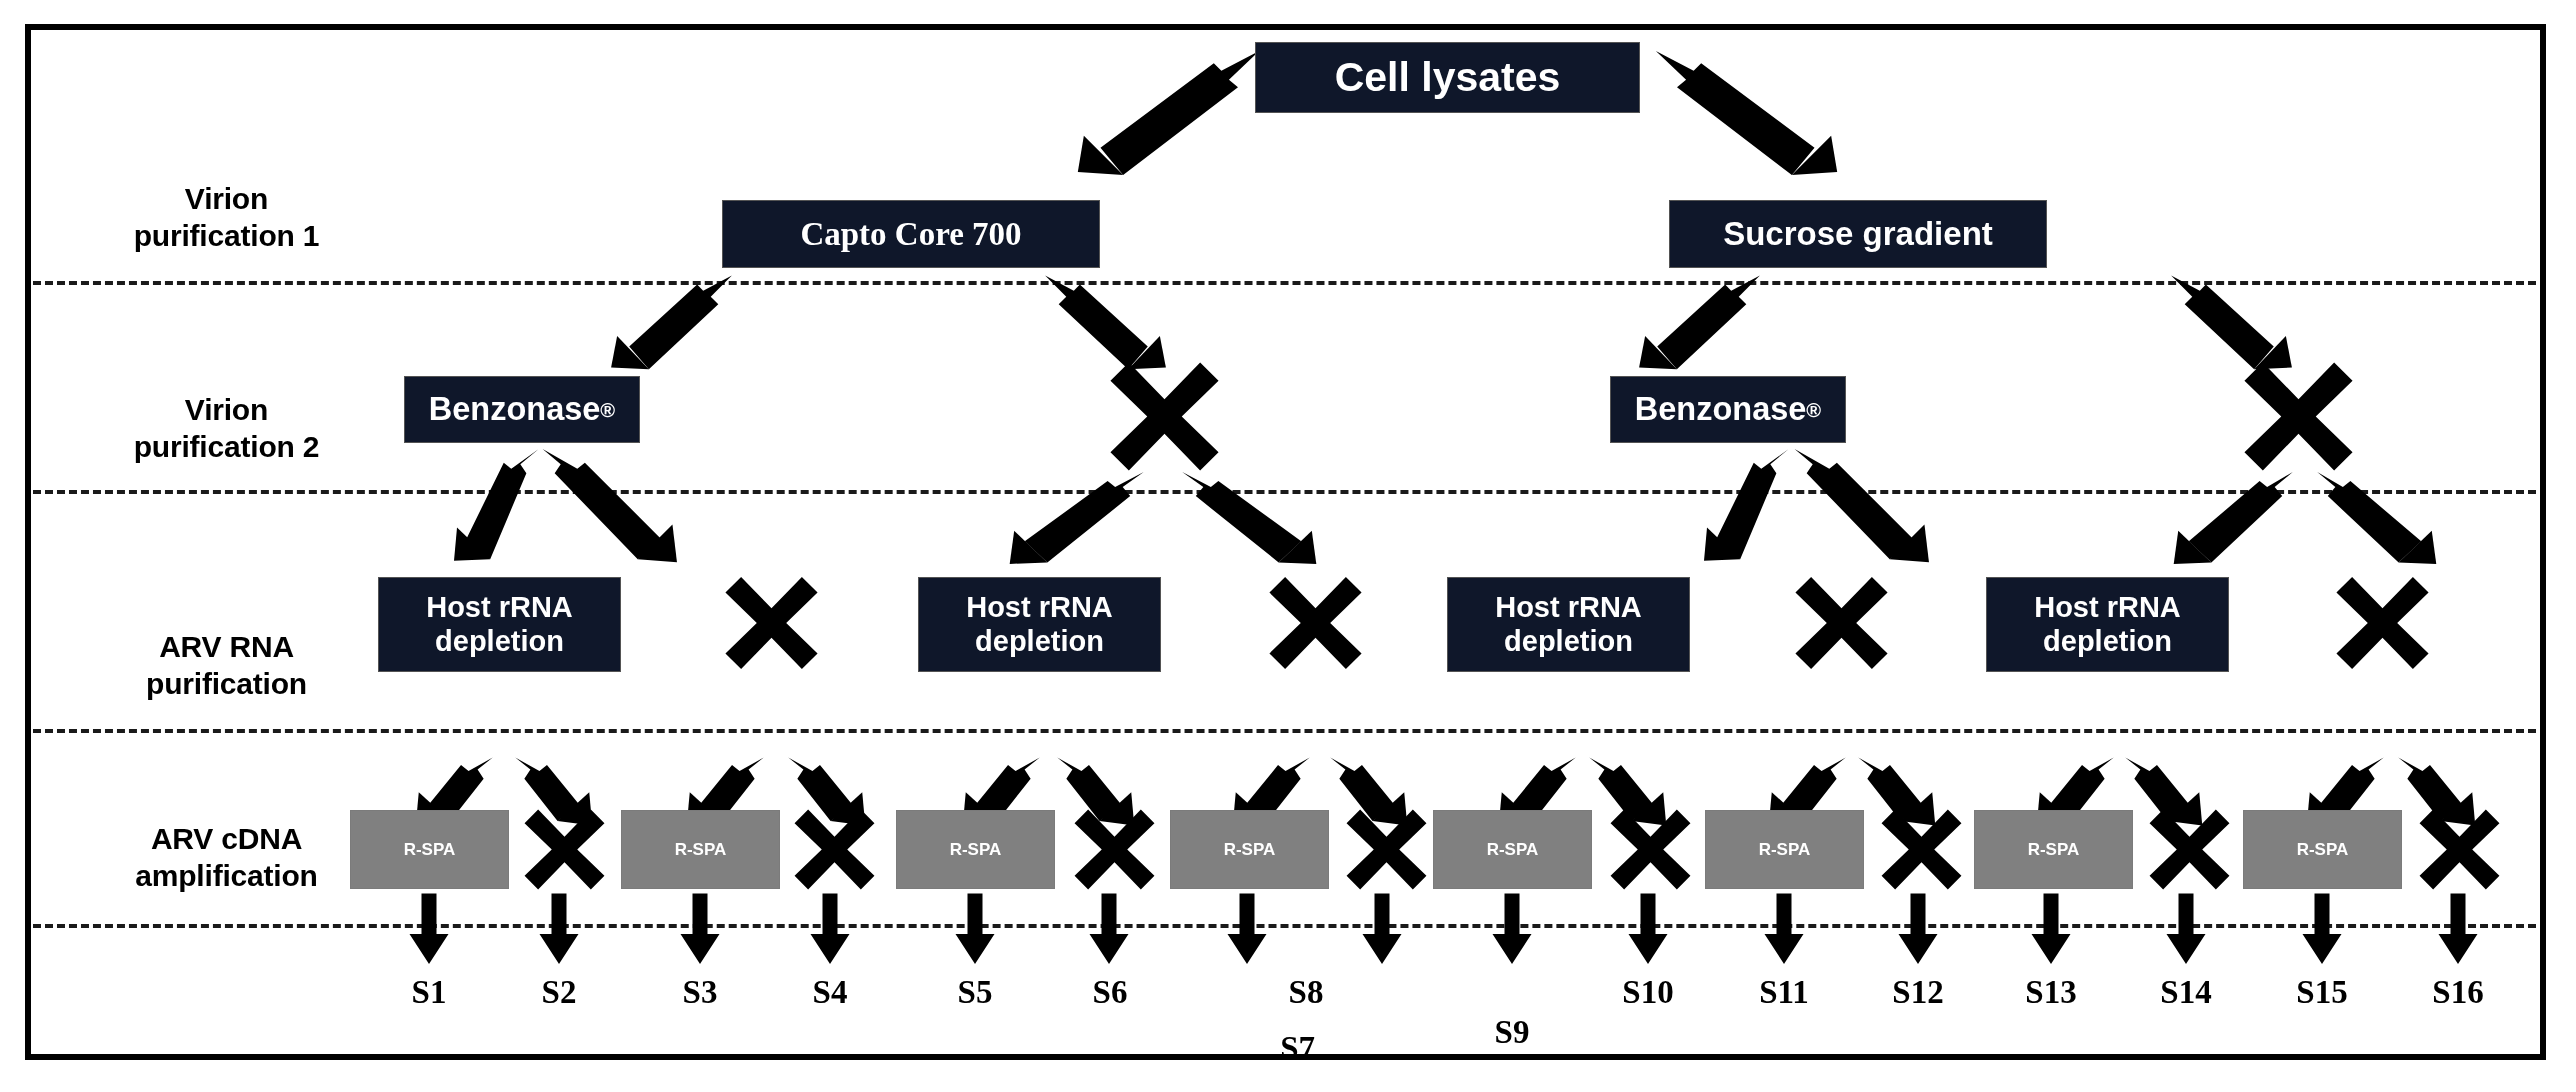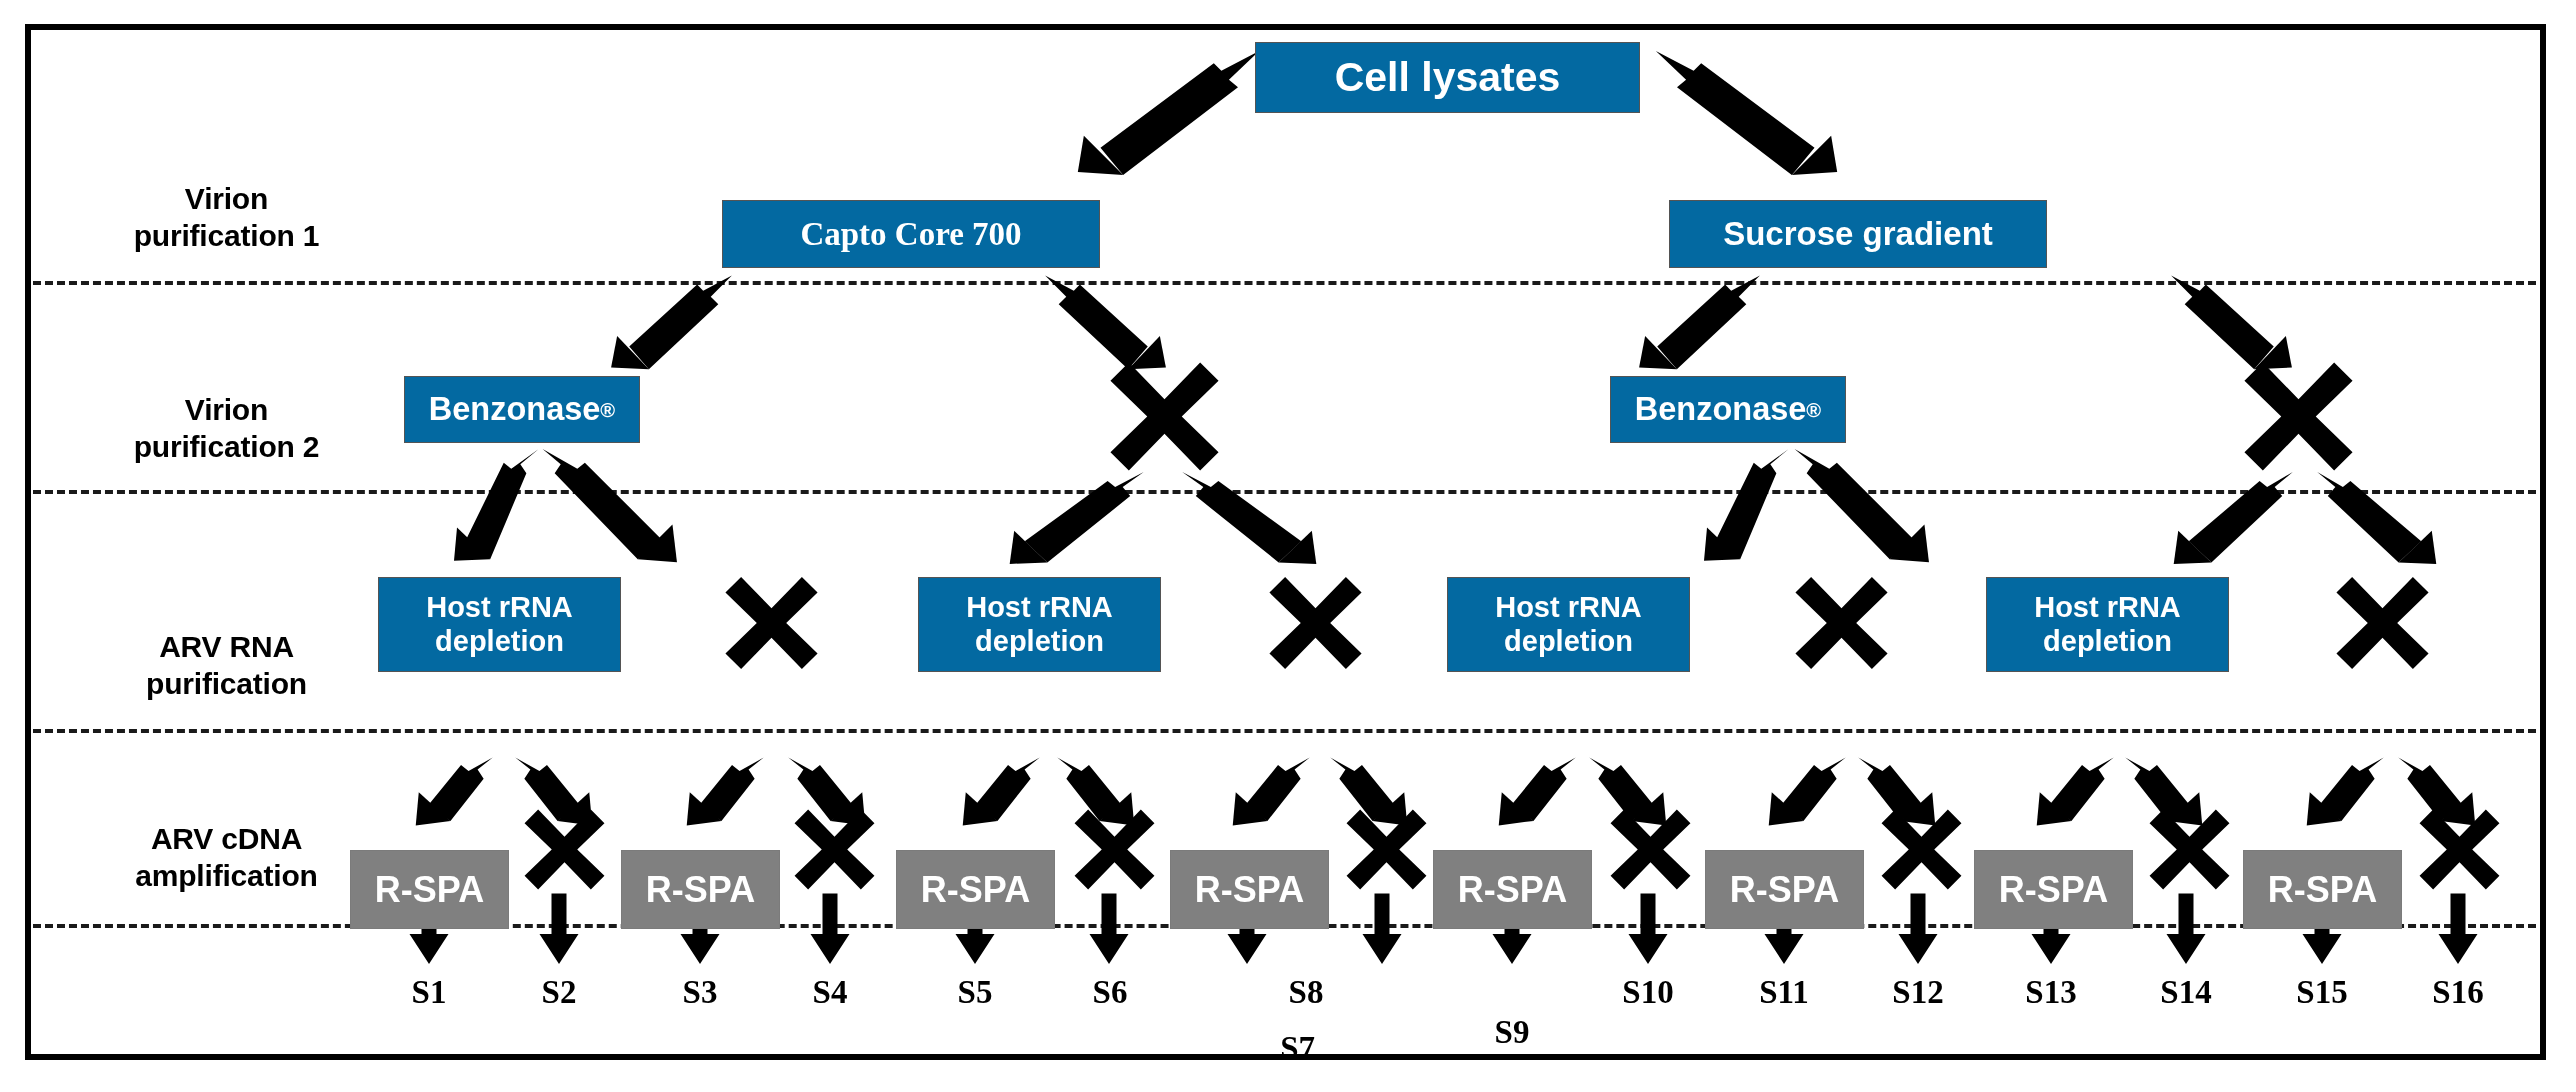--- a/index.html
+++ b/index.html
@@ -48,28 +48,28 @@
     box-sizing: border-box;
     display: flex;
     align-items: center;
     justify-content: center;
     text-align: center;
     color: #ffffff;
     font-weight: bold;
     line-height: 1.16;
     border: 1.5px solid #4d4d4d;
   }
-  .node.dark   { background: #0369a1; border-color: #545454; }
+  .node.dark   { background: #0f172a; border-color: #545454; }
   .node.light  { background: #808080; border-color: #7b7b7b; }
 
   .node.lvl0 { font-size: 41px; }
   .node.lvl1 { font-size: 33px; }
   .node.lvl2 { font-size: 32.5px; }
   .node.lvl3 { font-size: 29px; }
-  .node.lvl4 { font-size: 36px; margin-top: 40px; }
+  .node.lvl4 { font-size: 17px; }
 
   .xmark {
     position: absolute;
     color: #000000;
   }
   .xmark svg { display: block; width: 100%; height: 100%; }
 
   .arrow {
     position: absolute;
     pointer-events: none;

